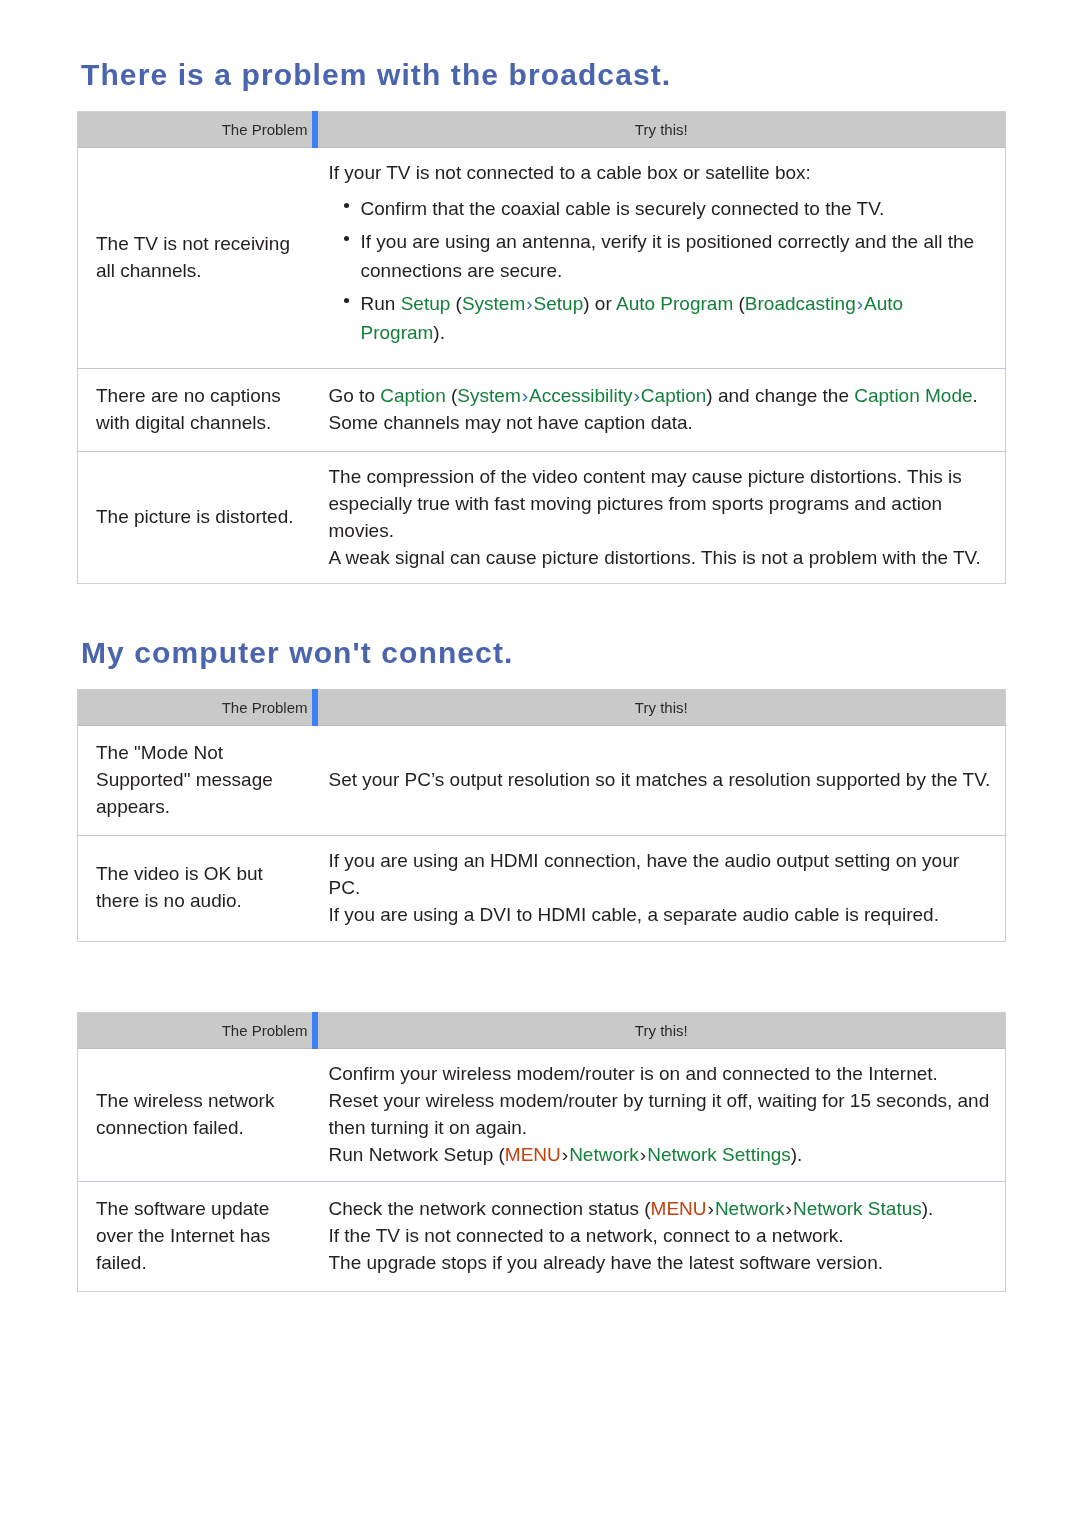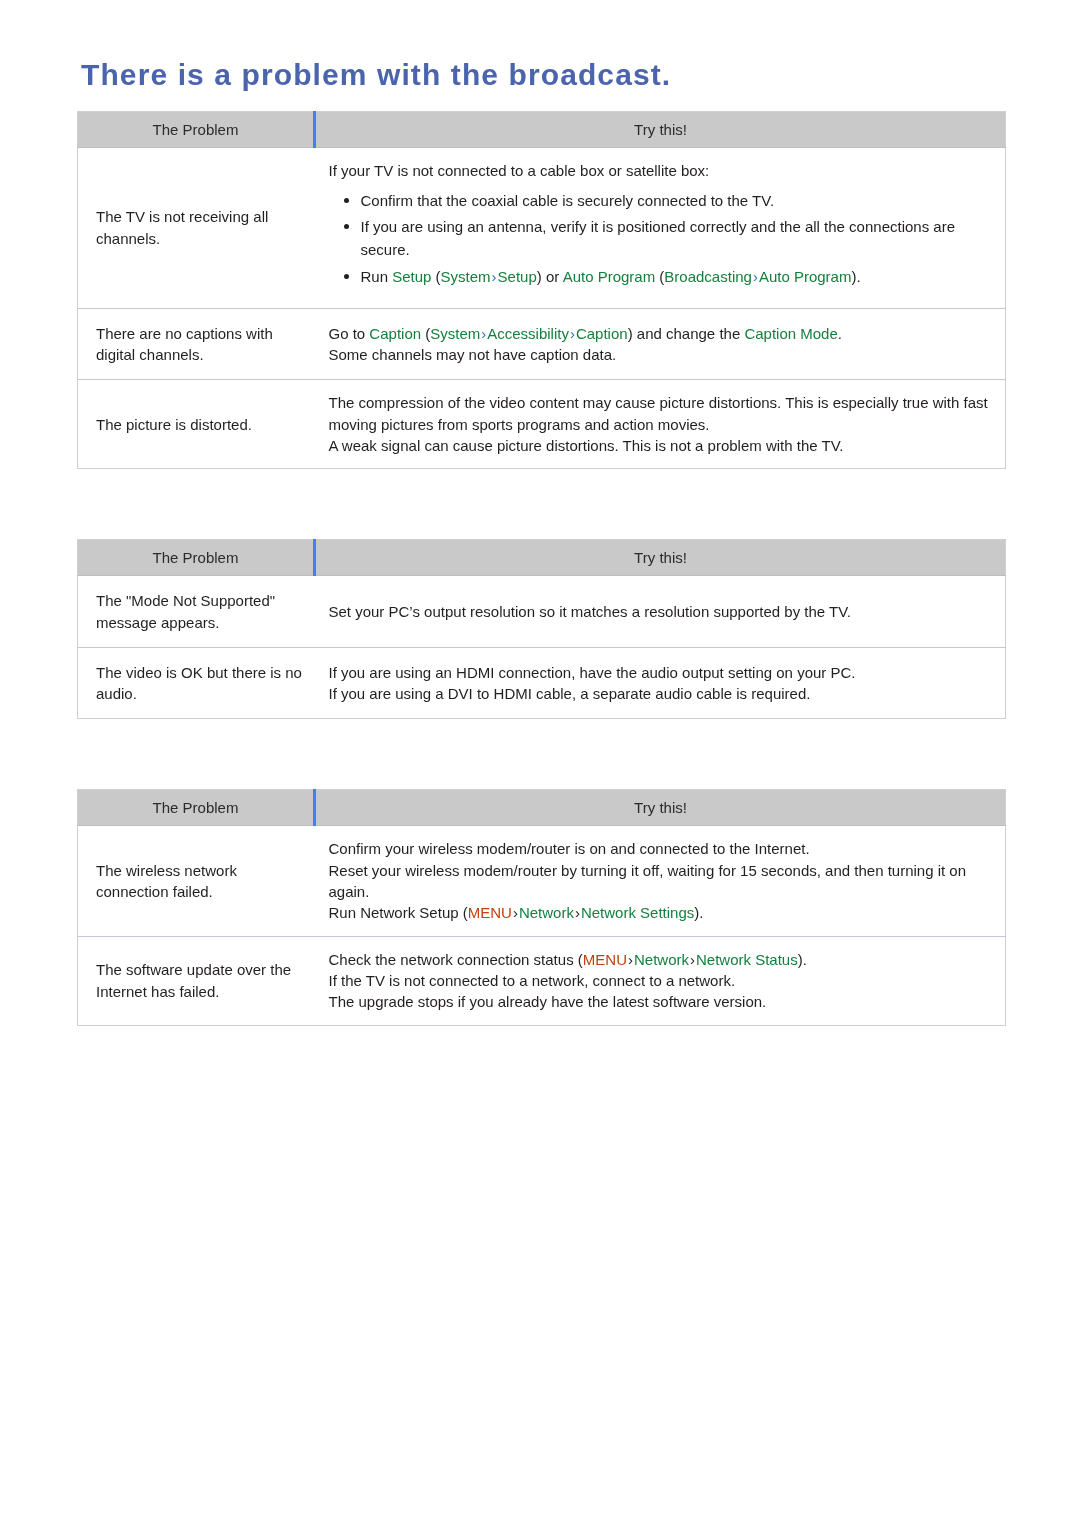--- a/index.html
+++ b/index.html
@@ -52,27 +52,27 @@
     border: none;
     border-bottom: 1px solid #bdbdbd;
     font-size: 15px;
     font-weight: 400;
     color: #2b2b2b;
     text-align: center;
     padding: 9px 4px 9px 4px;
     height: 35px;
     vertical-align: middle;
   }
-  table.tsg thead th.h1 { border-right: 3px solid #3b82f6; }
+  table.tsg thead th.h1 { border-right: 6px solid #3b82f6; text-align: right; }
 
   table.tsg td {
     border-top: 1px solid #c5c8d4;
     border-right: none;
     vertical-align: middle;
-    font-size: 15px;
+    font-size: 19px;
     line-height: 1.42;
     color: #231f20;
   }
   table.tsg tbody tr:first-child td { border-top: none; }
 
   td.prob {
     padding: 14px 10px 14px 18px;
     border-right: 1px solid #c5c8d4;
   }
   td.fix {
@@ -152,20 +152,54 @@
                 <td class="fix">
                   <span class="line"><span>Go to </span><span class="mblue">Caption</span><span> (</span><span class="mblue">System</span><span class="arrow">›</span><span class="mblue">Accessibility</span><span class="arrow">›</span><span class="mblue">Caption</span><span>) and change the </span><span class="mblue">Caption Mode</span><span>.</span></span>
                   <span class="line"><span>Some channels may not have caption data.</span></span>
                 </td>
               </tr>
               <tr>
                 <td class="prob">The picture is distorted.</td>
                 <td class="fix">
                   <span class="line"><span>The compression of the video content may cause picture distortions. This is especially true with fast moving pictures from sports programs and action movies.</span></span>
                   <span class="line"><span>A weak signal can cause picture distortions. This is not a problem with the TV.</span></span>
+                </td>
+              </tr>
+            </tbody>
+          </table>
+        </div>
+        <div class="gap-sec"></div>
+      </div>
+      <div class="section">
+        <h1 class="section-heading">My computer won't connect.</h1>
+        <div class="gap-a"></div>
+        <div class="tbl-wrap">
+          <table class="tsg">
+            <colgroup>
+              <col class="c1">
+              <col class="c2">
+            </colgroup>
+            <thead>
+              <tr>
+                <th class="h1">The Problem</th>
+                <th class="h2">Try this!</th>
+              </tr>
+            </thead>
+            <tbody>
+              <tr>
+                <td class="prob">The "Mode Not Supported" message appears.</td>
+                <td class="fix">
+                  <span class="line"><span>Set your PC’s output resolution so it matches a resolution supported by the TV.</span></span>
+                </td>
+              </tr>
+              <tr>
+                <td class="prob">The video is OK but there is no audio.</td>
+                <td class="fix">
+                  <span class="line"><span>If you are using an HDMI connection, have the audio output setting on your PC.</span></span>
+                  <span class="line"><span>If you are using a DVI to HDMI cable, a separate audio cable is required.</span></span>
                 </td>
               </tr>
             </tbody>
           </table>
         </div>
         <div class="gap-sec"></div>
       </div>
       <div class="section">
         <div class="gap-a"></div>
         <div class="tbl-wrap">
@@ -175,53 +209,20 @@
               <col class="c2">
             </colgroup>
             <thead>
               <tr>
                 <th class="h1">The Problem</th>
                 <th class="h2">Try this!</th>
               </tr>
             </thead>
             <tbody>
               <tr>
-                <td class="prob">The "Mode Not Supported" message appears.</td>
-                <td class="fix">
-                  <span class="line"><span>Set your PC’s output resolution so it matches a resolution supported by the TV.</span></span>
-                </td>
-              </tr>
-              <tr>
-                <td class="prob">The video is OK but there is no audio.</td>
-                <td class="fix">
-                  <span class="line"><span>If you are using an HDMI connection, have the audio output setting on your PC.</span></span>
-                  <span class="line"><span>If you are using a DVI to HDMI cable, a separate audio cable is required.</span></span>
-                </td>
-              </tr>
-            </tbody>
-          </table>
-        </div>
-        <div class="gap-sec"></div>
-      </div>
-      <div class="section">
-        <div class="gap-a"></div>
-        <div class="tbl-wrap">
-          <table class="tsg">
-            <colgroup>
-              <col class="c1">
-              <col class="c2">
-            </colgroup>
-            <thead>
-              <tr>
-                <th class="h1">The Problem</th>
-                <th class="h2">Try this!</th>
-              </tr>
-            </thead>
-            <tbody>
-              <tr>
                 <td class="prob">The wireless network connection failed.</td>
                 <td class="fix">
                   <span class="line"><span>Confirm your wireless modem/router is on and connected to the Internet.</span></span>
                   <span class="line"><span>Reset your wireless modem/router by turning it off, waiting for 15 seconds, and then turning it on again.</span></span>
                   <span class="line"><span>Run Network Setup (</span><span class="mteal">MENU</span><span class="arrow-dark">›</span><span class="mblue">Network</span><span class="arrow-dark">›</span><span class="mblue">Network Settings</span><span>).</span></span>
                 </td>
               </tr>
               <tr>
                 <td class="prob">The software update over the Internet has failed.</td>
                 <td class="fix">

